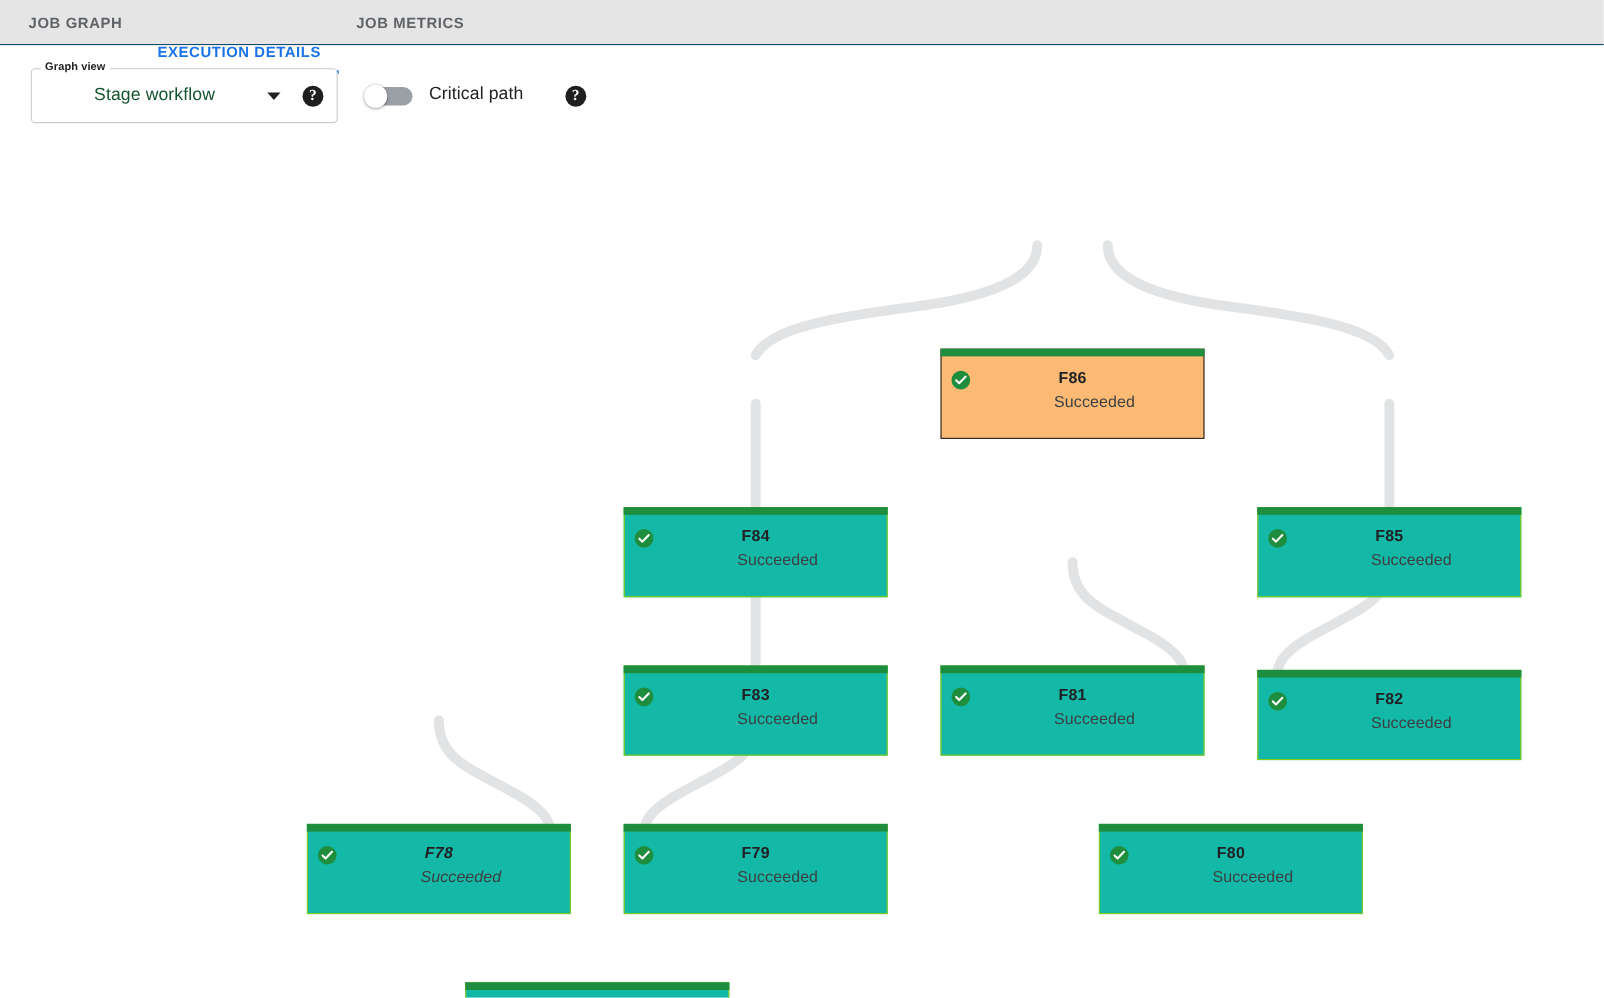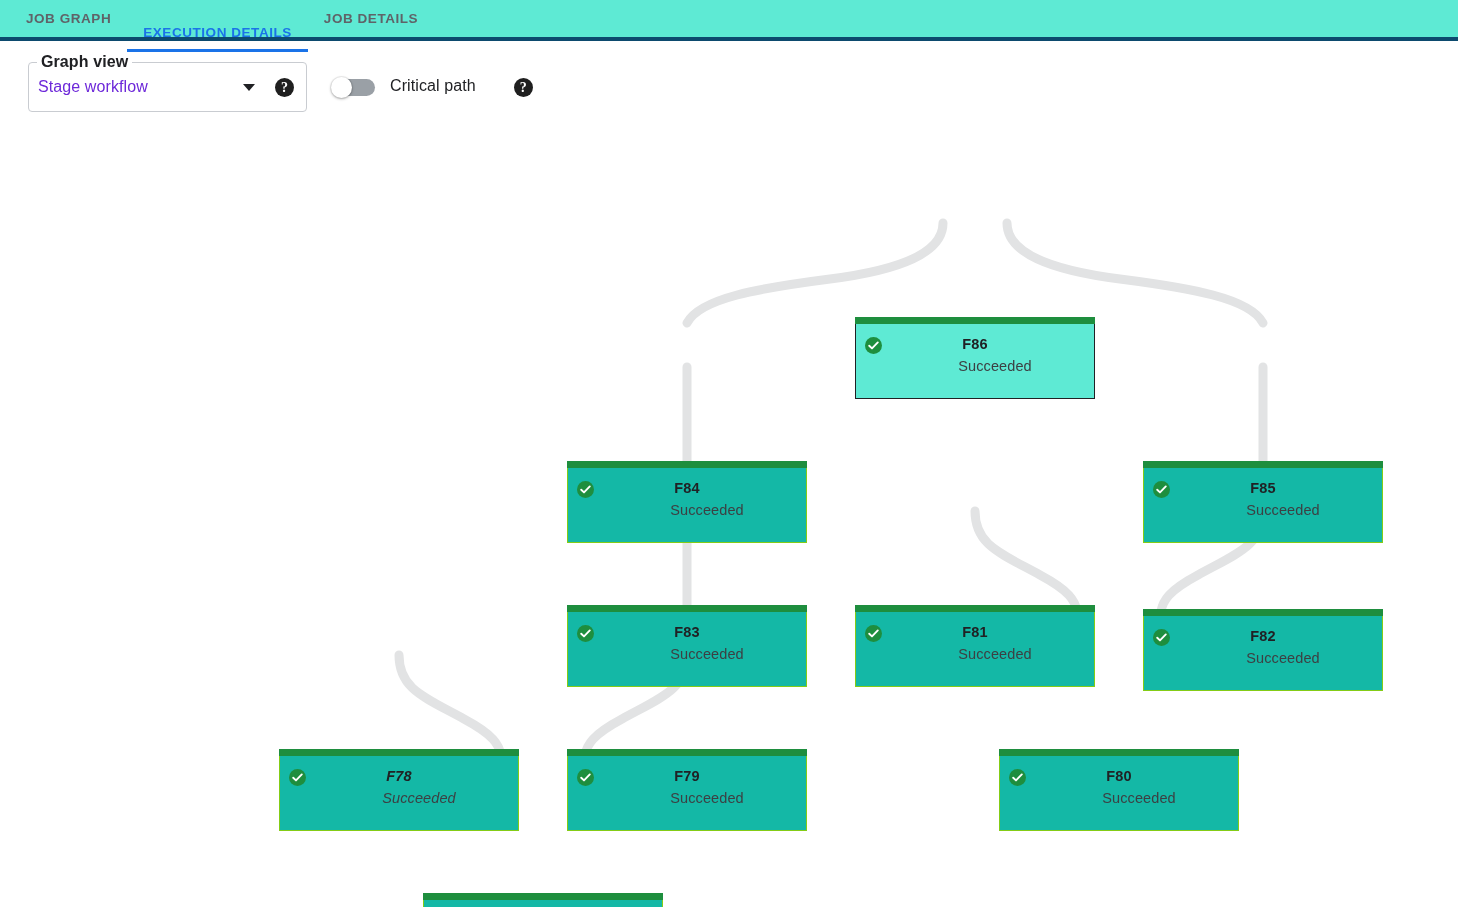--- a/index.html
+++ b/index.html
@@ -9,23 +9,23 @@
     background: #ffffff;
     font-family: "Liberation Sans", sans-serif;
     overflow: hidden;
   }
 
   
   .tabbar {
     position: relative;
     height: 41px;
     display: flex;
-    align-items: center;
-    border-bottom: 4px solid #0c4a6e;
-    background: #5eead4;
+    align-items: flex-start;
+    border-bottom: 1px solid #0c4a6e;
+    background: #e5e5e5;
   }
   .tab {
     position: relative;
     height: 40px;
     display: flex;
     align-items: center;
     padding: 0 16px;
     font-size: 13.5px;
     font-weight: 600;
     letter-spacing: 0.55px;
@@ -66,31 +66,32 @@
     padding: 0 12px 0 9px;
     cursor: pointer;
     background: #fff;
   }
   .select-legend {
     position: absolute;
     top: -8px;
     left: 8px;
     padding: 0 4px;
     background: #fff;
-    font-size: 16px;
+    font-size: 10px;
     font-weight: 700;
     color: #202124;
     line-height: 14px;
     letter-spacing: .1px;
   }
   .select-value {
     font-size: 16px;
-    color: #6d28d9;
+    color: #14532d;
     flex: 1;
     letter-spacing: .1px;
+    text-align: center;
   }
   .caret {
     width: 0; height: 0;
     border-left: 6px solid transparent;
     border-right: 6px solid transparent;
     border-top: 7px solid #202124;
     margin-right: 20px;
   }
   .help-icon {
     width: 19px; height: 19px;
@@ -163,21 +164,21 @@
     border: 1px solid #84cc16;
     cursor: pointer;
   }
   .node .accent {
     position: absolute;
     left: -1px; right: -1px; top: -1px;
     height: 7px;
     background: #1e8e3e;
   }
   .node.selected {
-    background: #5eead4;
+    background: #fdba74;
     border: 1px solid #202124;
   }
   .node .status-icon {
     position: absolute;
     left: 9px;
     top: 19px;
     width: 17px; height: 17px;
     border-radius: 50%;
     background: #1e8e3e;
   }
@@ -202,21 +203,21 @@
     letter-spacing: .1px;
     margin-left: 40px;
   }
 </style>
 </head>
 <body>
 
 <div class="tabbar">
   <button class="tab">JOB GRAPH</button>
   <button class="tab active">EXECUTION DETAILS</button>
-  <button class="tab">JOB DETAILS</button>
+  <button class="tab">JOB METRICS</button>
 </div>
 
 <div class="toolbar">
 
   <div class="select-field">
     <span class="select-legend">Graph view</span>
     <span class="select-value">Stage workflow</span>
     <span class="caret"></span>
     <span class="help-icon">?</span>
   </div>

